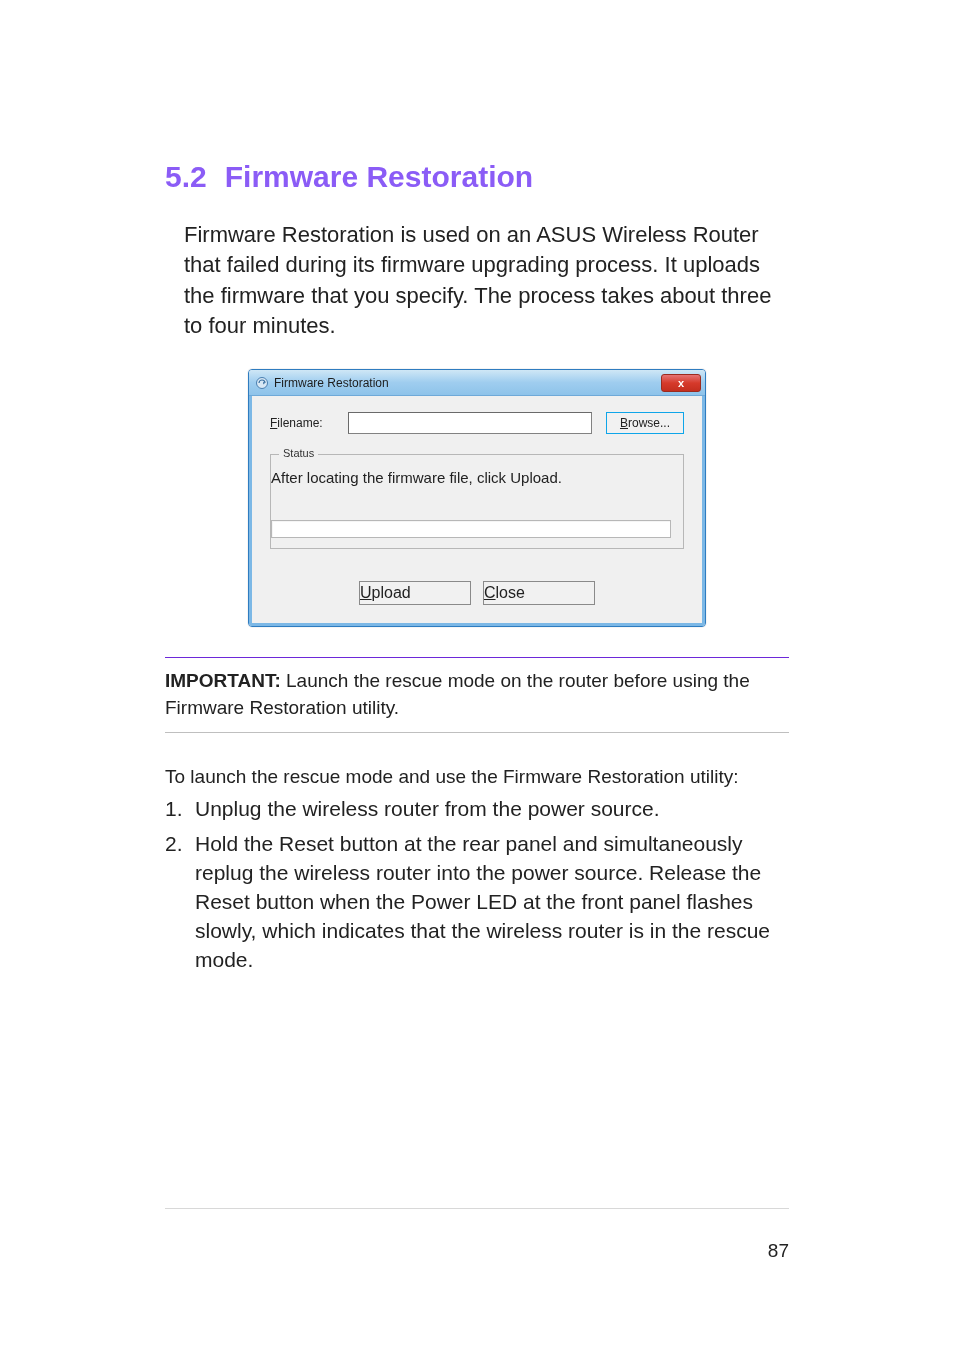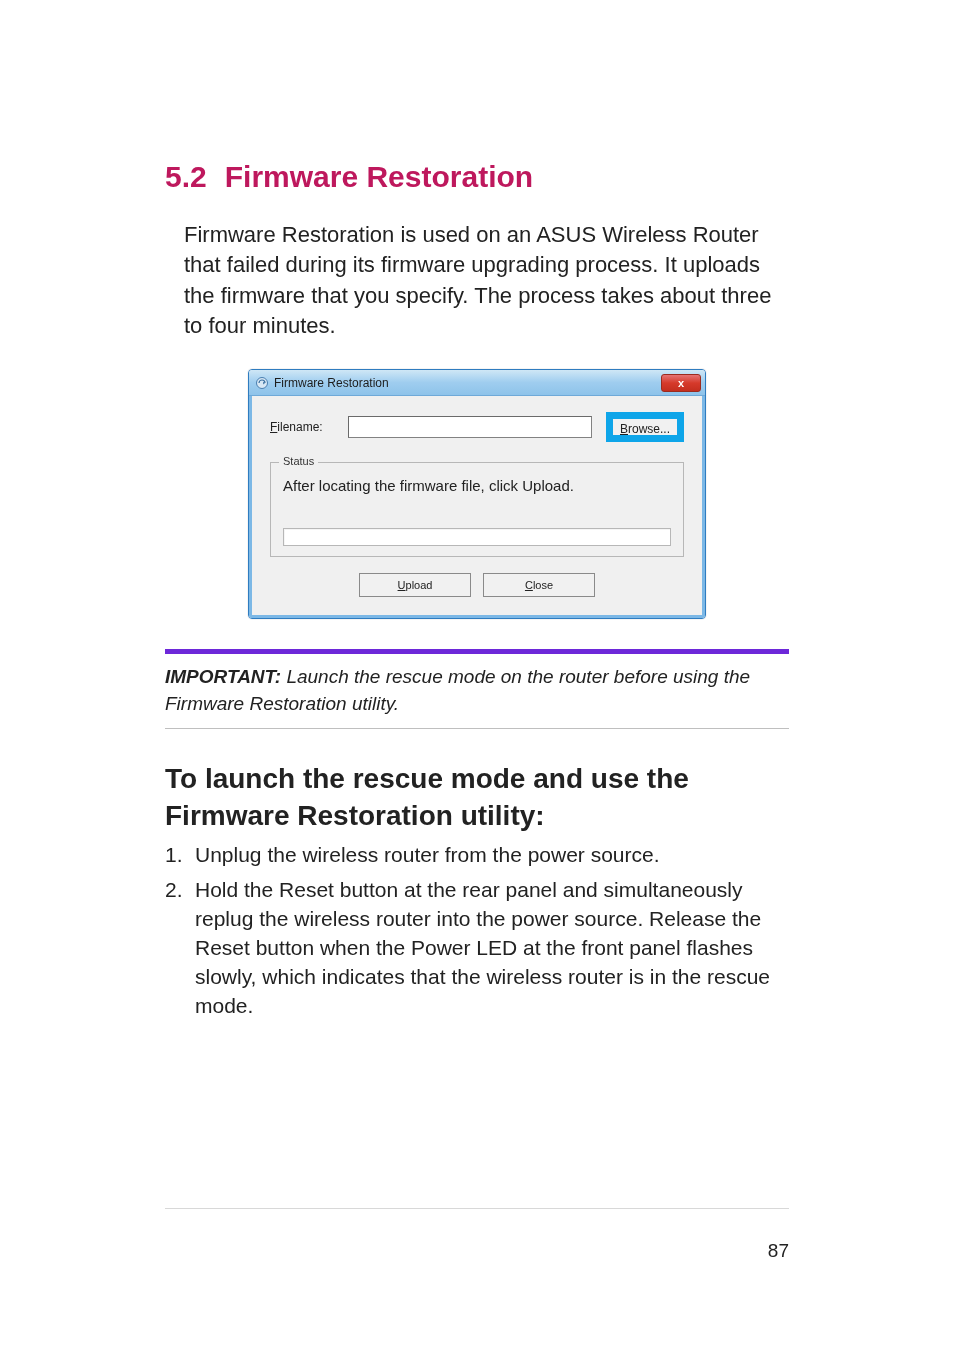--- a/index.html
+++ b/index.html
@@ -8,21 +8,21 @@
       height: 1349px;
       background: #fff;
       font-family: "Segoe UI", "Myriad Pro", Arial, sans-serif;
       color: #222;
       position: relative;
     }
     .page {
       padding: 160px 165px 0 165px;
     }
     .heading {
-      color: #be185d;
+      color: #8b5cf6;
       font-size: 30px;
       font-weight: 700;
       margin-bottom: 26px;
     }
     .heading .num { margin-right: 18px; }
     .intro {
       font-size: 22px;
       line-height: 1.38;
       margin-bottom: 28px;
       margin-left: 19px;
@@ -98,34 +98,34 @@
       height: 22px;
       background: #fff;
       border: 1px solid #828282;
       border-top-color: #6a6a6a;
       border-left-color: #6a6a6a;
       margin-right: 14px;
       padding: 0 4px;
       font-size: 12px;
     }
     .browse-btn {
-      width: 78px; height: 30px;
+      width: 78px; height: 22px;
       background: #f1f1f1;
-      border: 7px solid #0ea5e9;
+      border: 1px solid #0ea5e9;
       font-size: 12px;
       text-align: center;
       line-height: 20px;
     }
     .browse-btn .ul { text-decoration: underline; }
 
     .status-box {
       border: 1px solid #b7b7b7;
-      padding: 14px 12px 10px 12px;
+      padding: 14px 12px 10px 0;
       position: relative;
-      margin-bottom: 16px;
+      margin-bottom: 32px;
     }
     .status-legend {
       position: absolute;
       top: -8px; left: 8px;
       background: #f0f0f0;
       padding: 0 4px;
       font-size: 11px;
       color: #333;
     }
     .status-msg {
@@ -142,41 +142,39 @@
 
     .btn-row {
       display: flex;
       justify-content: center;
       gap: 12px;
     }
     .btn {
       width: 112px; height: 24px;
       background: #f1f1f1;
       border: 1px solid #8a8a8a;
-      font-size: 11px;
-      text-align: center;
+      font-size: 16px;
       line-height: 22px;
     }
     .btn .ul { text-decoration: underline; }
 
     
     .note {
-      border-top: 5px solid #6d28d9;
+      border-top: 1px solid #6d28d9;
       border-bottom: 1px solid #bfbfbf;
       padding: 10px 0;
       margin-bottom: 22px;
       font-size: 19px;
       line-height: 1.4;
-      font-style: italic;
     }
     .note .label { font-weight: 700; }
 
     .sub-heading {
-      font-size: 28px;
-      font-weight: 700;
+      font-size: 19px;
+      font-weight: 400;
       line-height: 1.35;
       margin-top: 31px;
       margin-bottom: 6px;
     }
     .steps {
       font-size: 21px;
       line-height: 1.38;
       list-style: none;
       padding-left: 0;
     }

